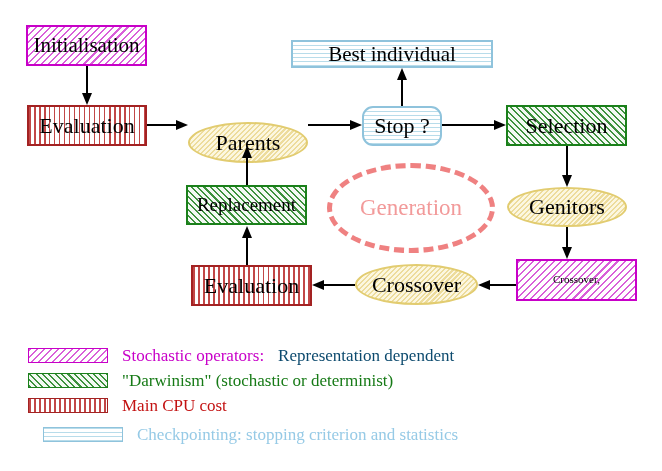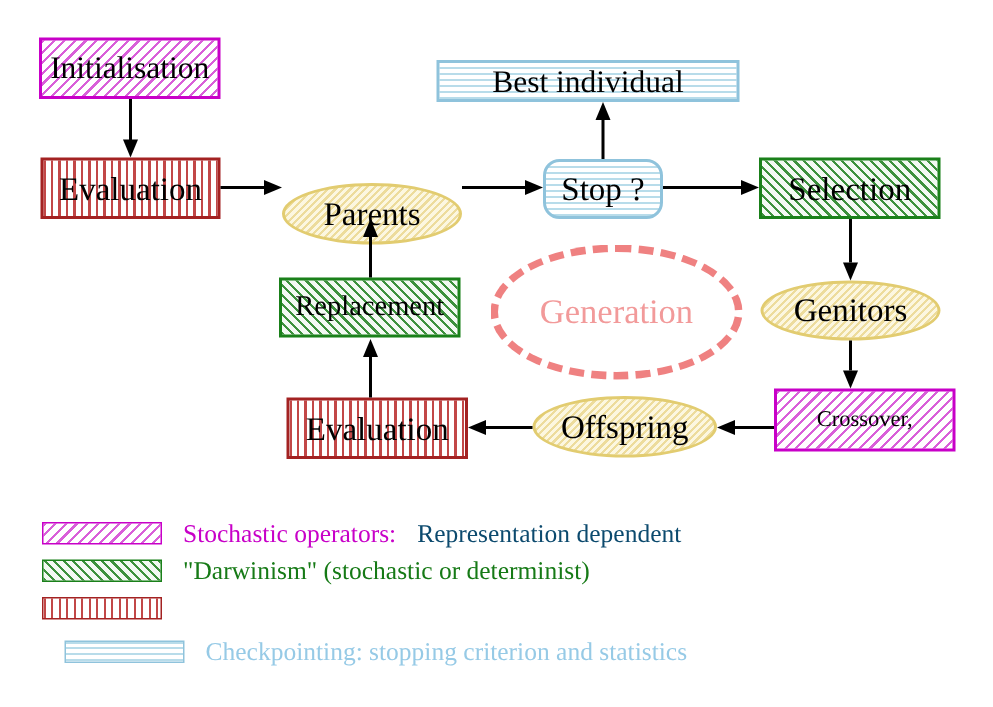--- a/index.html
+++ b/index.html
@@ -23,21 +23,21 @@
   .hatch-yellow{border-color:#E2CC70;
     background:#FCF7E0 repeating-linear-gradient(135deg,#EDDC9C 0 1.5px,rgba(0,0,0,0) 1.5px 3.5px);}
 
   #initialisation{left:26px;top:25px;width:121px;height:41px;font-size:21px;}
   #evaluation-top{left:27px;top:105px;width:120px;height:41px;font-size:22px;}
   #parents{left:188px;top:122px;width:120px;height:41px;font-size:22px;}
   #best-individual{left:291px;top:40px;width:202px;height:28px;font-size:21px;}
   #stop{left:362px;top:106px;width:80px;height:40px;font-size:22px;border-radius:11px;}
   #selection{left:506px;top:105px;width:121px;height:41px;font-size:22px;}
   #genitors{left:507px;top:187px;width:120px;height:40px;font-size:22px;}
-  #crossover-mutation{left:516px;top:259px;width:121px;height:42px;font-size:15px;line-height:1.25;flex-direction:column;}
+  #crossover-mutation{left:516px;top:259px;width:121px;height:42px;font-size:11px;line-height:1.25;flex-direction:column;}
   #offspring{left:355px;top:264px;width:123px;height:41px;font-size:22px;}
   #evaluation-bottom{left:191px;top:265px;width:121px;height:41px;font-size:22px;}
   #replacement{left:186px;top:185px;width:121px;height:40px;font-size:19px;}
 
   #generation{left:327px;top:163px;width:168px;height:90px;position:absolute;
     border:5px dashed #EF8181;border-radius:50%;display:flex;align-items:center;justify-content:center;
     color:#F29A9A;font-size:23px;box-sizing:border-box;}
 
   
   .al{position:absolute;background:#000;}
@@ -87,21 +87,21 @@
 
   <div class="node ellipse hatch-yellow" id="genitors">
     <span>Genitors</span>
   </div>
 
   <div class="node box hatch-magenta" id="crossover-mutation">
     <span>Crossover,</span>
   </div>
 
   <div class="node ellipse hatch-yellow" id="offspring">
-    <span>Offspring</span>
+    <span>Crossover</span>
   </div>
 
   <div class="node box stripe-red" id="evaluation-bottom">
     <span>Evaluation</span>
   </div>
 
   <div class="node box hatch-green" id="replacement">
     <span>Replacement</span>
   </div>
 
@@ -170,20 +170,21 @@
     <span class="ltext t-gold">Representation dependent</span>
   </div>
 
   <div class="legend-row" id="legend-row-2">
     <div class="swatch box hatch-green"></div>
     <span class="ltext t-green">"Darwinism" (stochastic or determinist)</span>
   </div>
 
   <div class="legend-row" id="legend-row-3">
     <div class="swatch box stripe-red"></div>
+    <span class="ltext t-red">Main CPU cost</span>
   </div>
 
   <div class="legend-row" id="legend-row-4">
     <div class="swatch box stripe-cyan"></div>
     <span class="ltext t-blue">Checkpointing: stopping criterion and statistics</span>
   </div>
 
 </div>
 
 </body></html>

